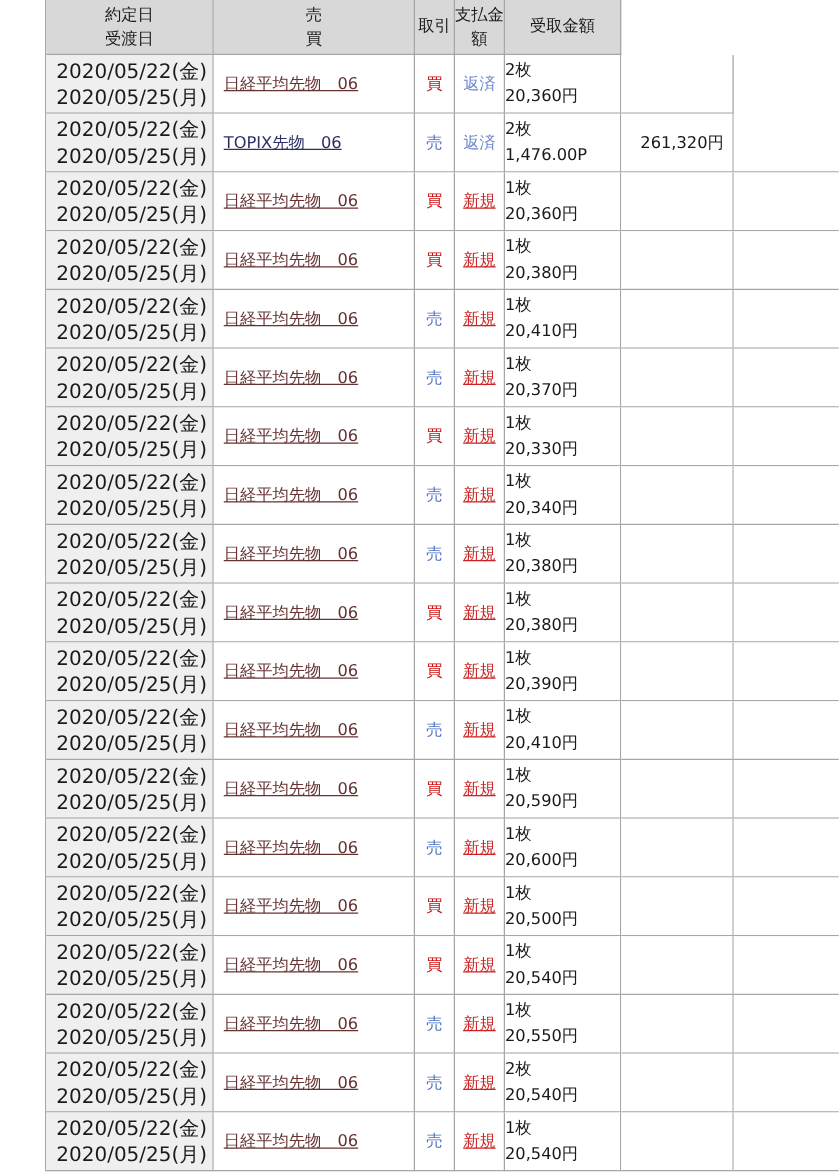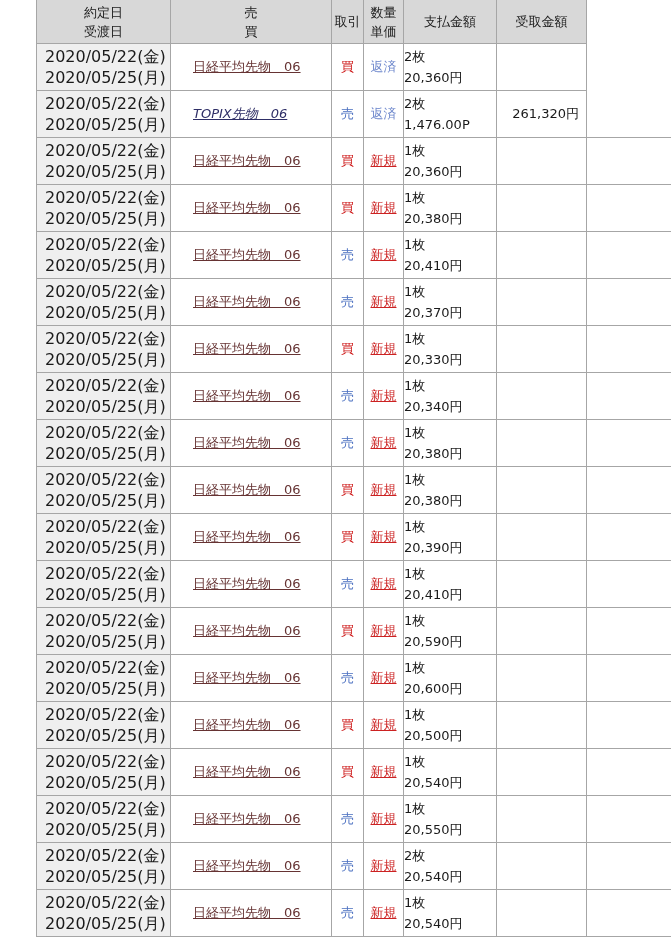--- a/index.html
+++ b/index.html
@@ -54,24 +54,24 @@
   }
   .data-row .cell { height: 47px; background: #ffffff; }
   .c-date {
     background: var(--date-col-bg) !important;
     align-items: flex-start;
     padding-left: 8px;
     font-size: 16px;
     line-height: 21px;
     white-space: nowrap;
   }
-  .c-name { align-items: flex-start; padding-left: 22px; }
+  .c-name { align-items: flex-start; padding-left: 8px; }
   .sym-link { text-decoration: underline; cursor: pointer; white-space: nowrap; }
   .visited { color: var(--link-visited); }
-  .navy { color: var(--link-navy); font-style: italic; }
+  .navy { color: var(--link-navy); }
   .c-side, .c-trade { align-items: center; text-align: center; }
   .buy { color: var(--buy-red); }
   .sell { color: var(--sell-blue); }
   .open { color: var(--open-red); text-decoration: underline; }
   .close { color: var(--close-blue); }
   .c-qty {
     align-items: flex-start;
     padding-right: 7px;
     line-height: 21px;
     white-space: nowrap;
@@ -89,24 +89,20 @@
       <span>受渡日</span>
     </div>
     <div class="cell">
       <span>売</span>
       <span>買</span>
     </div>
     <div class="cell">
       <span>取引</span>
     </div>
     <div class="cell">
-      <span>数量</span>
-      <span>単価</span>
-    </div>
-    <div class="cell">
       <span>支払金額</span>
     </div>
     <div class="cell">
       <span>受取金額</span>
     </div>
   </div>
 
   <div>
   <div class="grid-row data-row">
     <div class="cell c-date">

